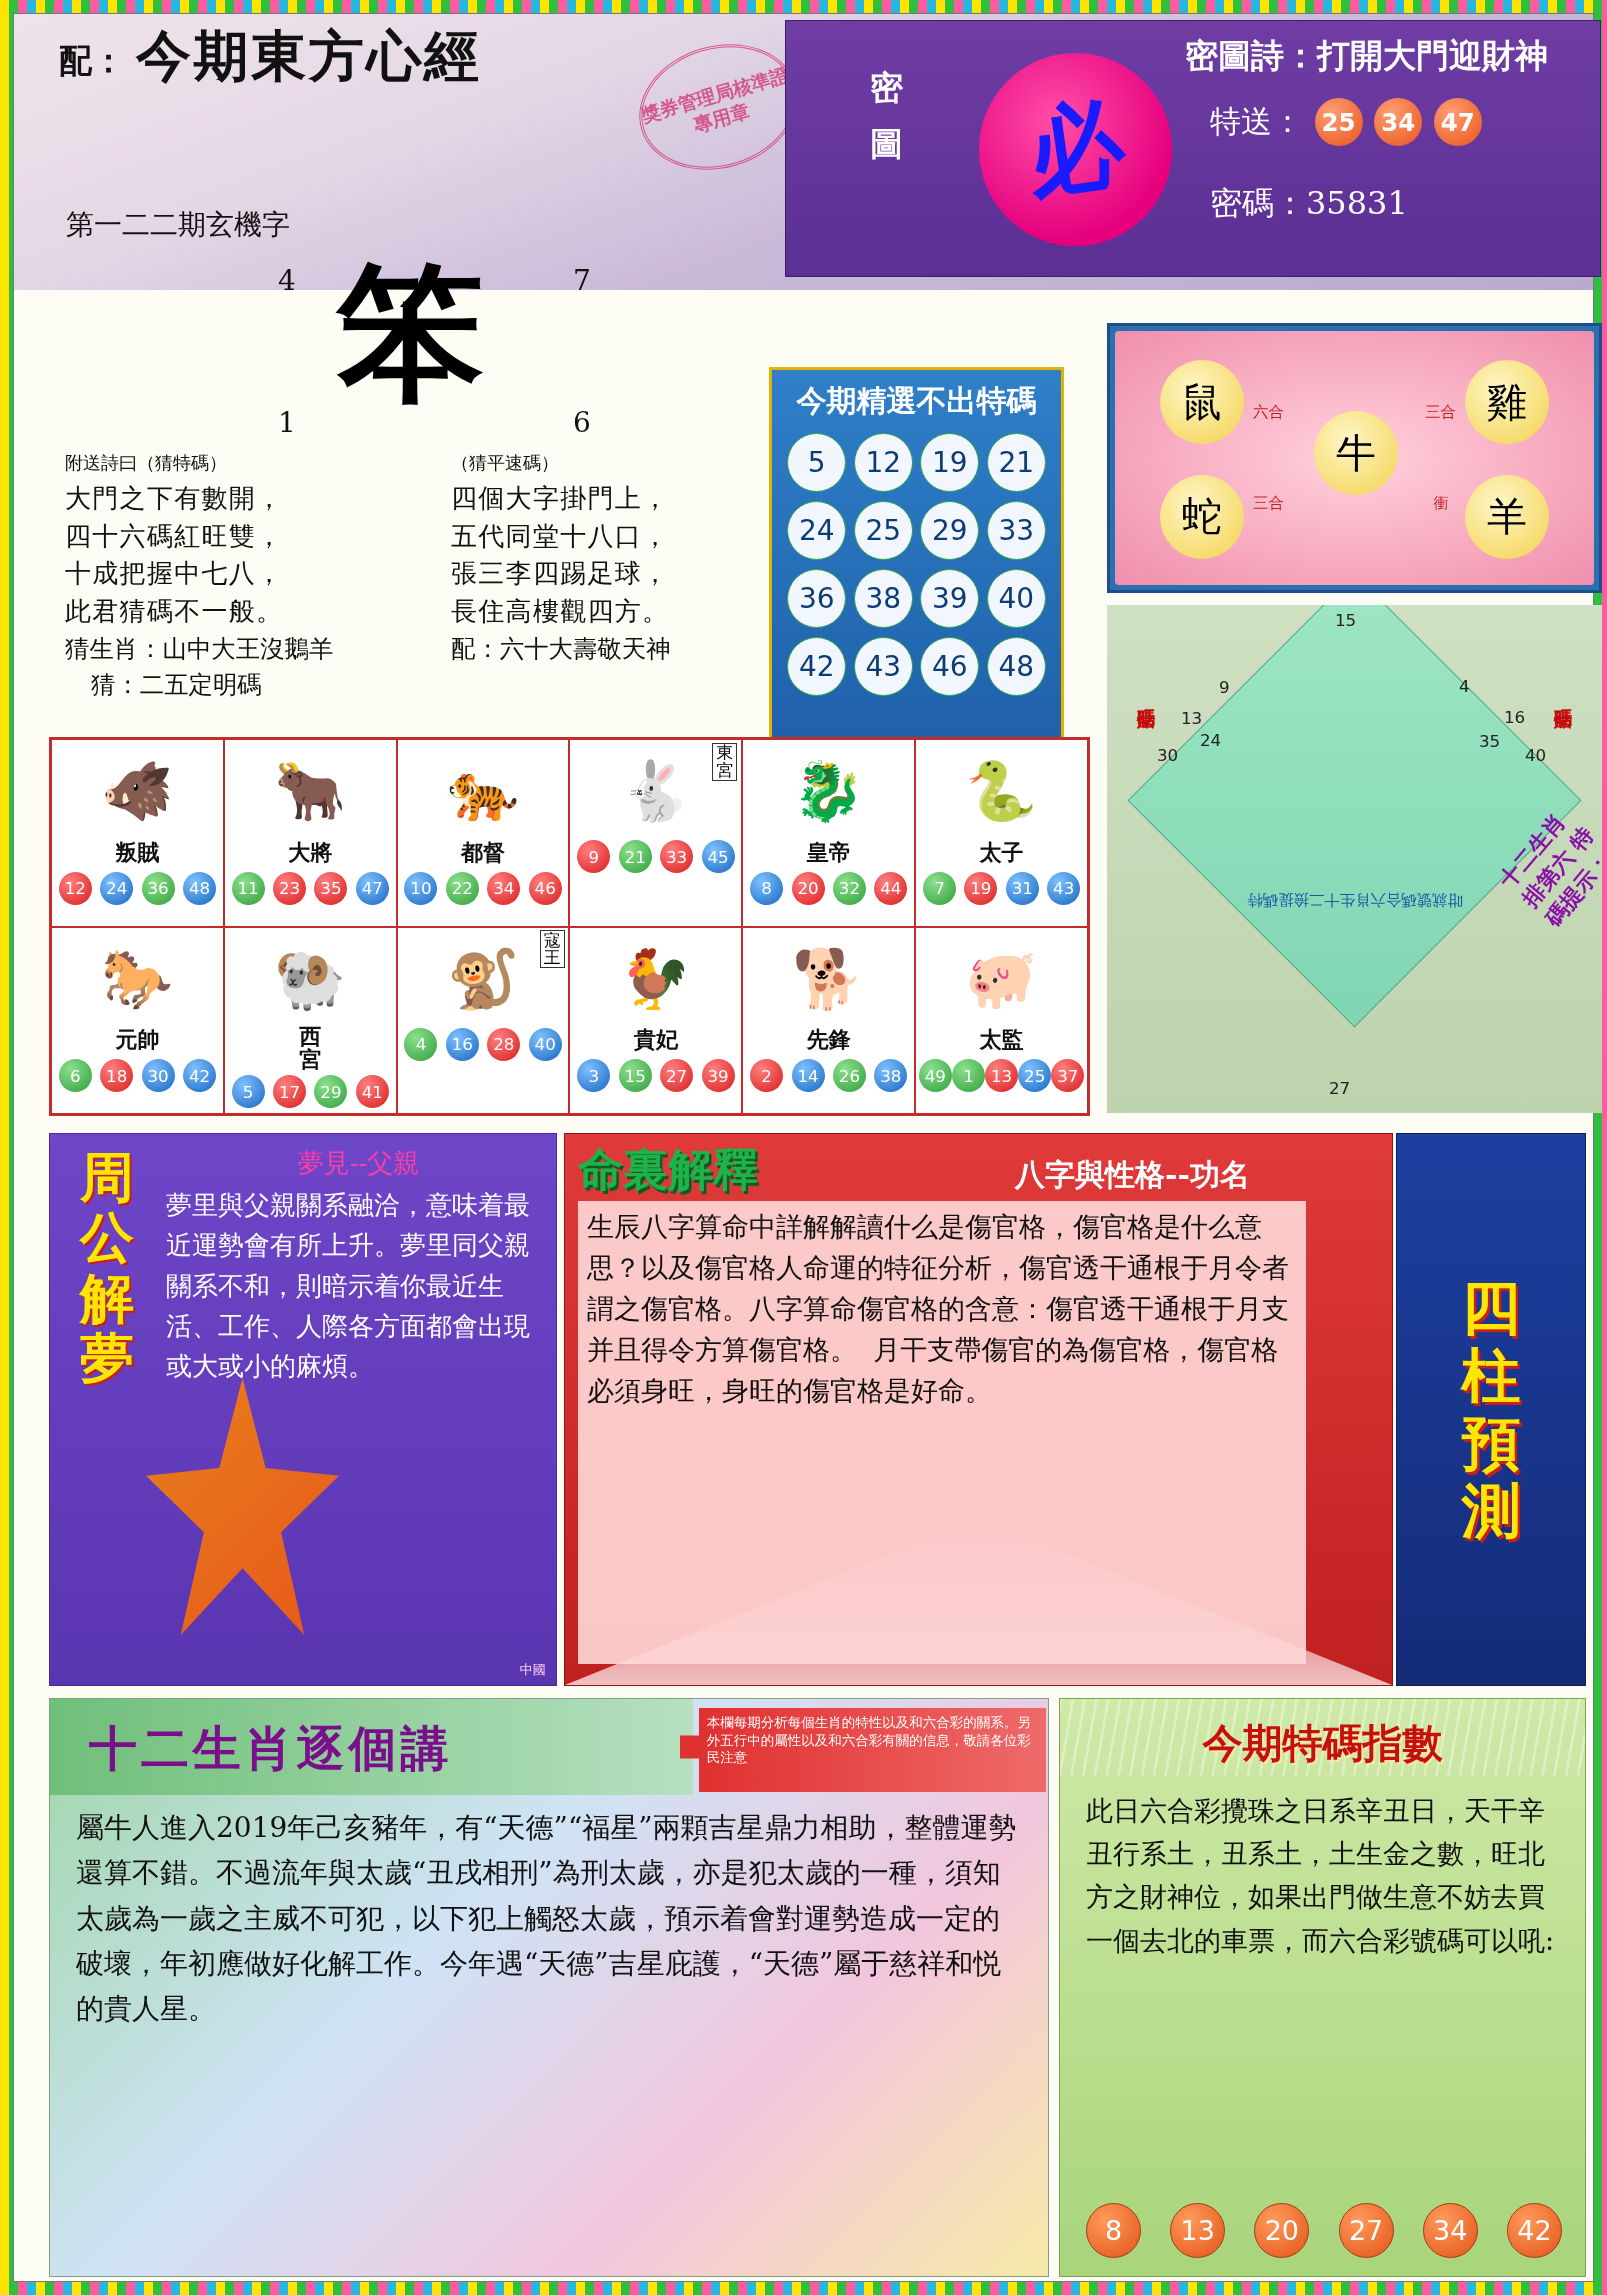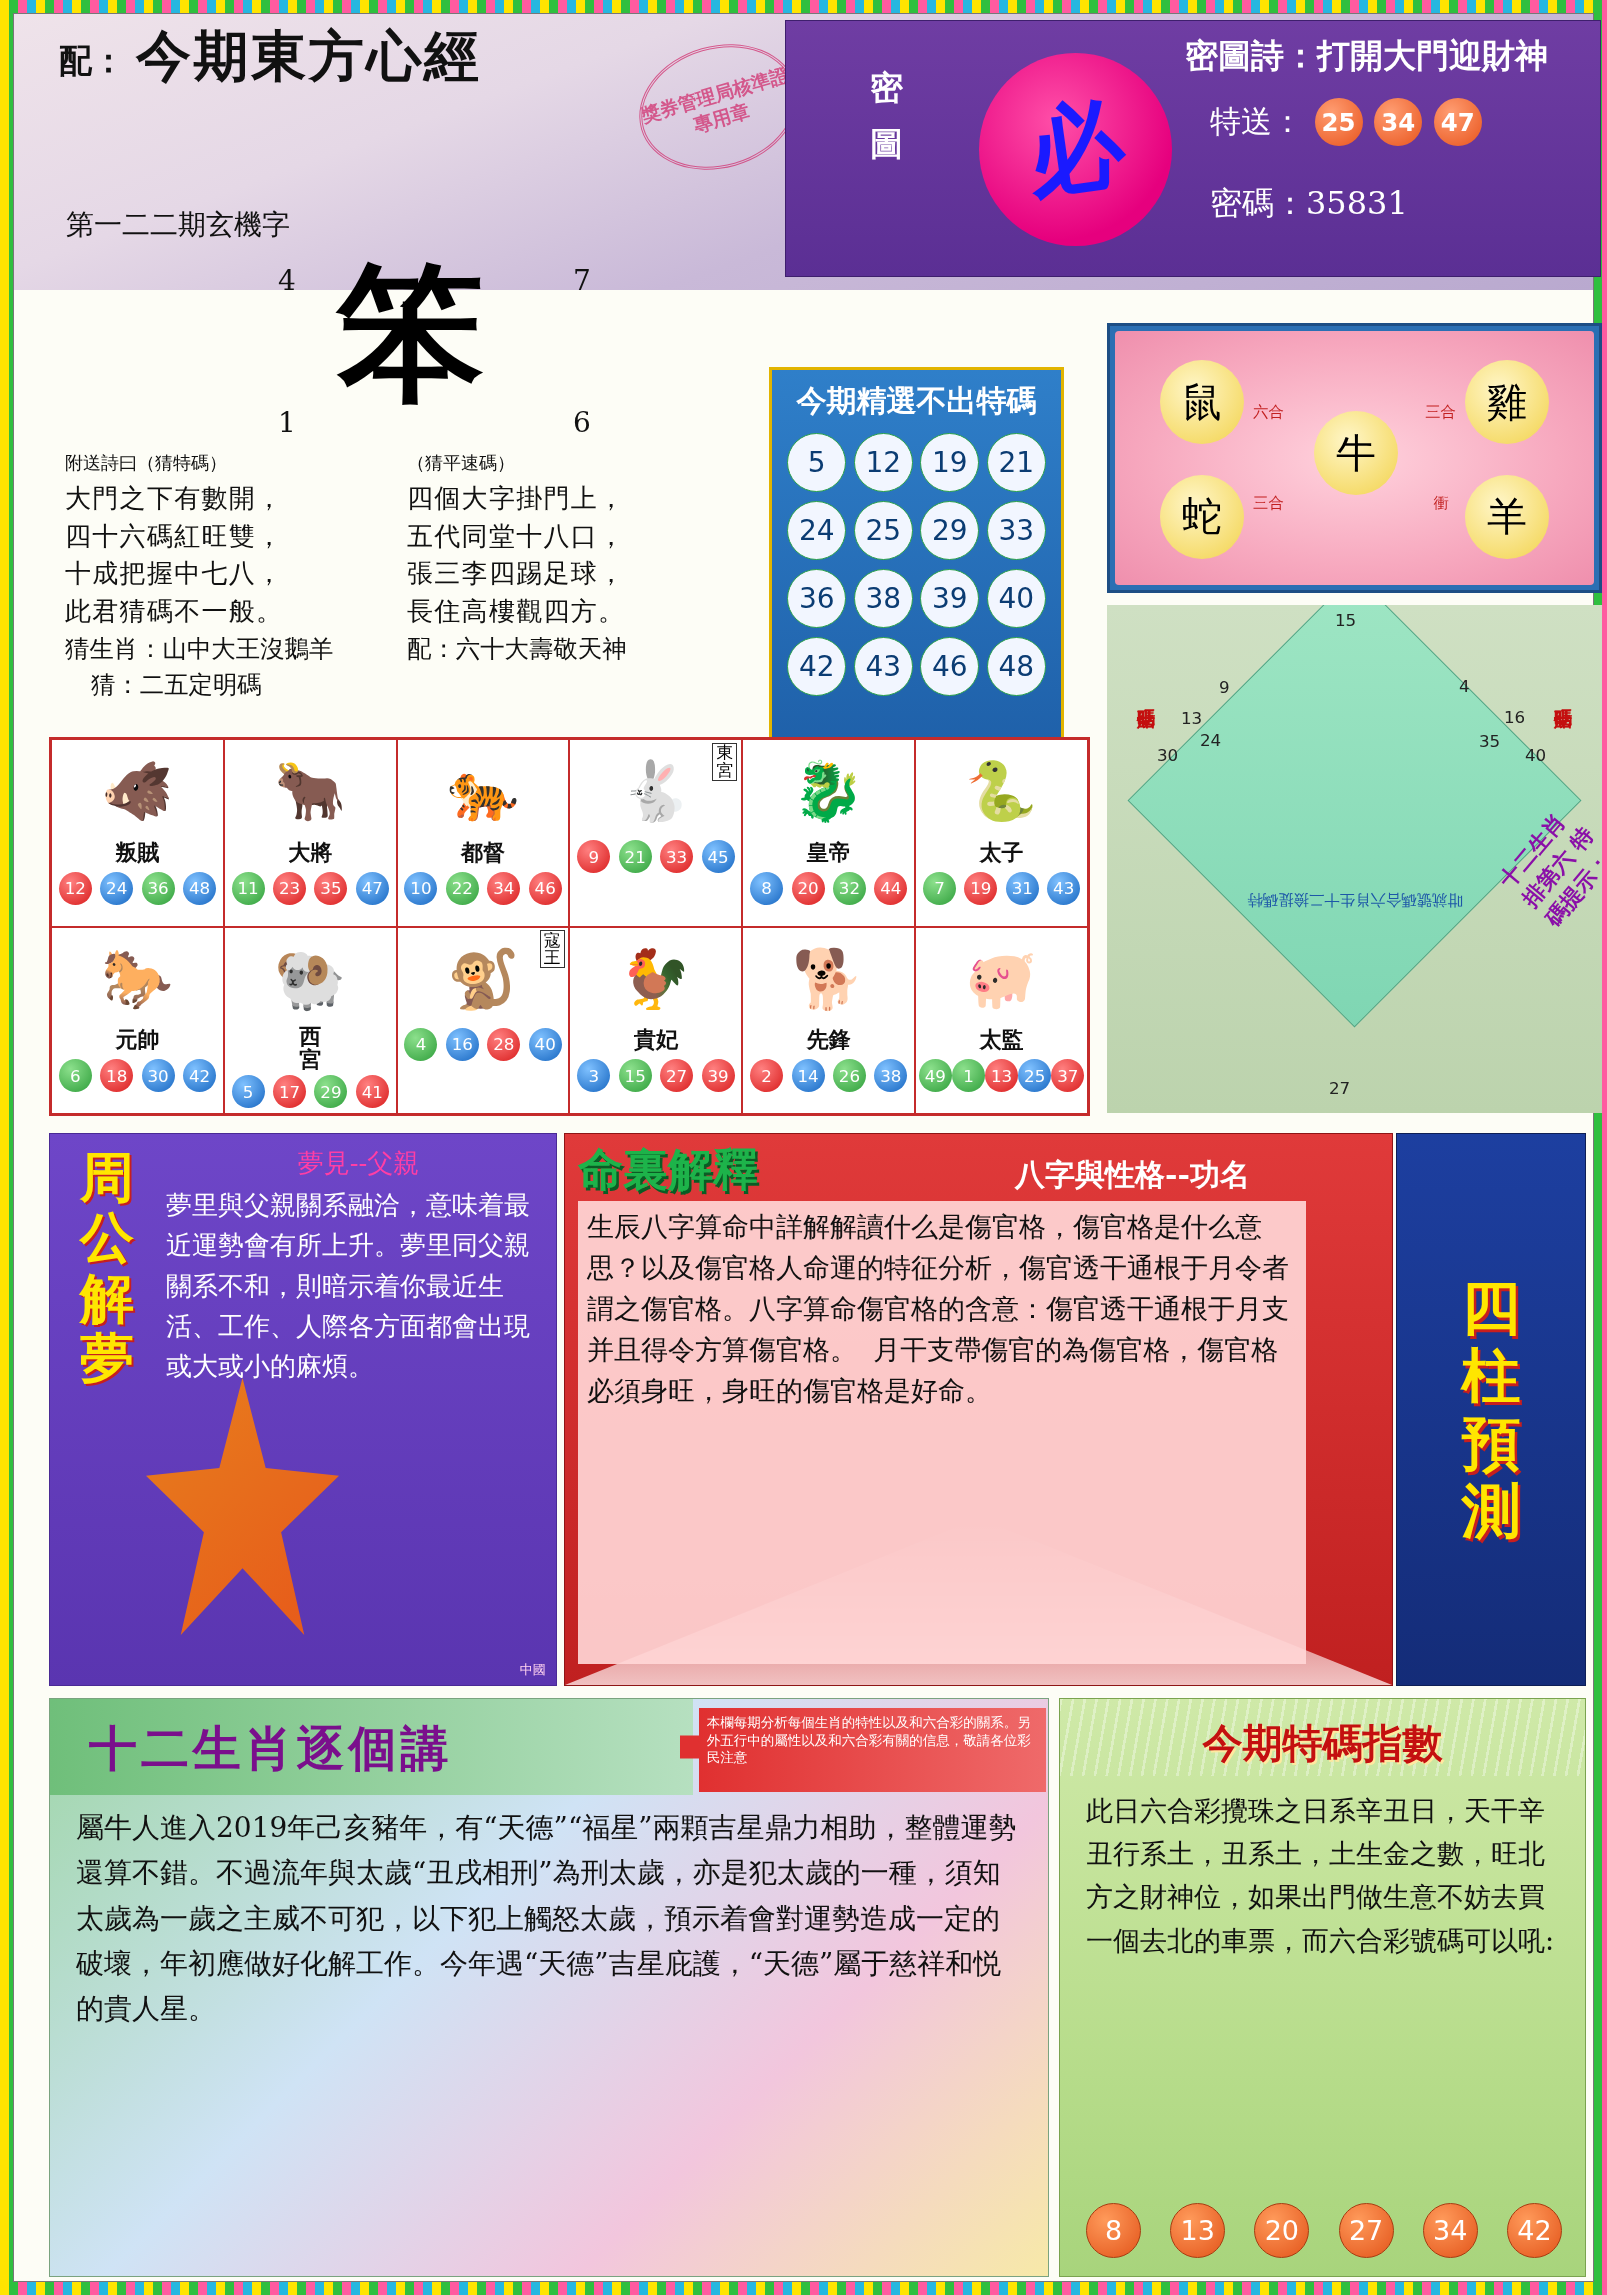--- a/index.html
+++ b/index.html
@@ -393,21 +393,21 @@
     <div class="poem-wrap">
       <div class="poem-col" style="width:309px;">
         <div class="poem-head">附送詩曰（猜特碼）</div>
         <div class="poem-line">大門之下有數開，</div>
         <div class="poem-line">四十六碼紅旺雙，</div>
         <div class="poem-line">十成把握中七八，</div>
         <div class="poem-line">此君猜碼不一般。</div>
         <div class="guess-line">猜生肖：山中大王沒鵝羊</div>
         <div class="guess-line" style="margin-left:26px;">猜：二五定明碼</div>
       </div>
-      <div class="poem-col" style="width:334px;margin-left:33px;">
+      <div class="poem-col" style="width:334px;margin-left:77px;">
         <div class="poem-head">（猜平速碼）</div>
         <div class="poem-line">四個大字掛門上，</div>
         <div class="poem-line">五代同堂十八口，</div>
         <div class="poem-line">張三李四踢足球，</div>
         <div class="poem-line">長住高樓觀四方。</div>
         <div class="guess-line">配：六十大壽敬天神</div>
       </div>
     </div>
   </div>
 

